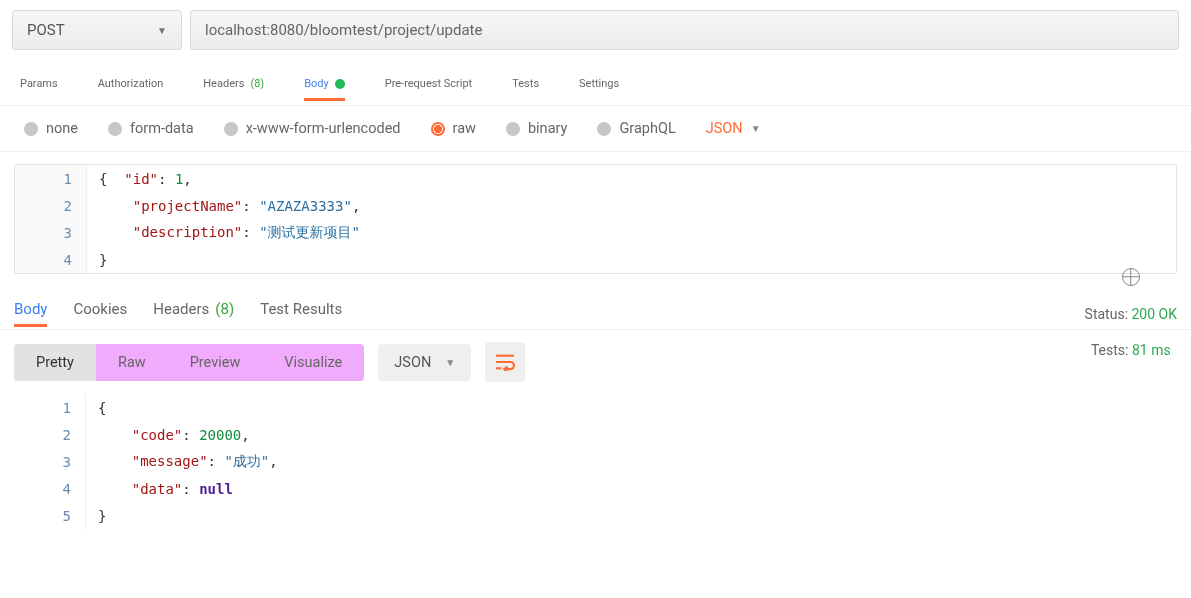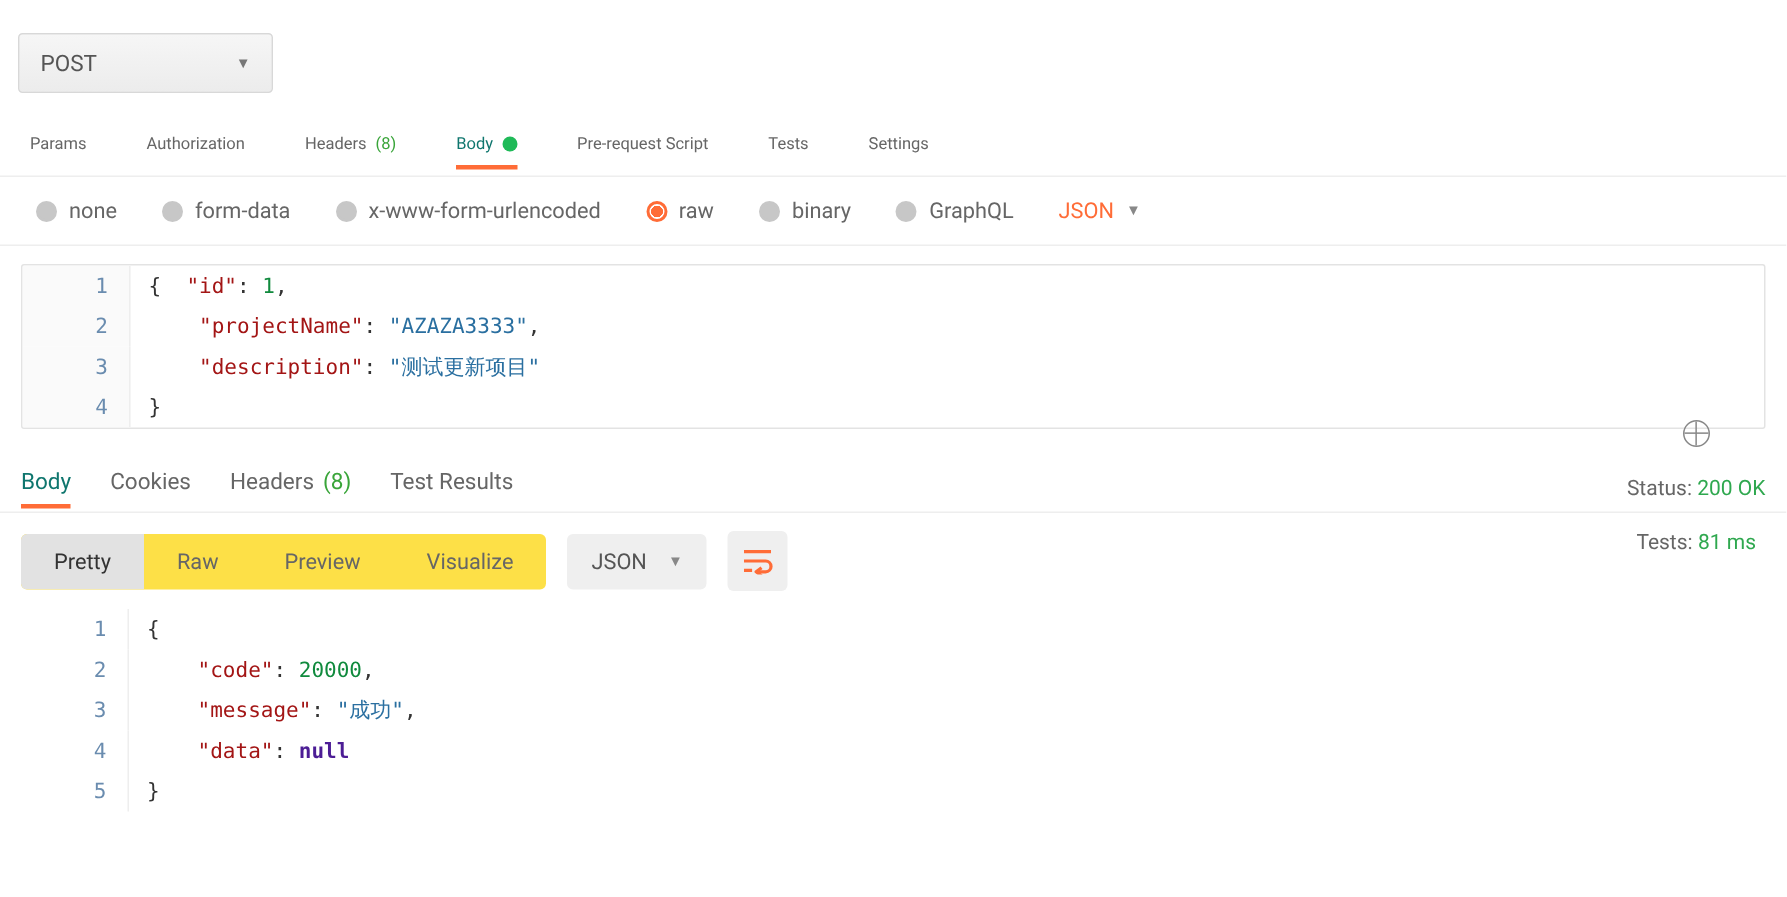--- a/index.html
+++ b/index.html
@@ -7,21 +7,21 @@
     font-family: -apple-system, BlinkMacSystemFont, "Segoe UI", Roboto, "Helvetica Neue", Arial, sans-serif;
     font-size: 14px;
     color: #505050;
     background: #fff;
     width: 1191px;
   }
   
   .request-row {
     display: flex;
     gap: 8px;
-    padding: 22px 12px 12px 12px;
+    padding: 10px 12px 12px 12px;
   }
   .method-select {
     width: 170px;
     height: 40px;
     border: 1px solid #d8d8d8;
     border-radius: 3px;
     background: linear-gradient(#f6f6f6,#ececec);
     display: flex;
     align-items: center;
     justify-content: space-between;
@@ -57,21 +57,21 @@
   .tab {
     color: #666;
     font-size: 11px;
     padding-bottom: 10px;
     position: relative;
     display: flex;
     align-items: center;
     gap: 6px;
     cursor: pointer;
   }
-  .tab.active { color: #0f766e; }
+  .tab.active { color: #3b82f6; }
   .tab.active::after {
     content: "";
     position: absolute;
     left: 0; right: 0; bottom: -1px;
     height: 3px;
     background: #ff6c37;
   }
   .count { color: #3aa53a; }
   .dot-green {
     width: 10px; height: 10px; border-radius: 50%; background: #1fba58;
@@ -153,21 +153,21 @@
   .globe::before, .globe::after { content:""; position:absolute; background:#888; }
   .globe::before { left:0; right:0; top:50%; height:1.5px; transform:translateY(-50%);}
   .globe::after  { top:0; bottom:0; left:50%; width:1.5px; transform:translateX(-50%);}
 
   
   .resp-toolbar {
     display: flex; align-items: center; gap: 14px;
     padding: 12px 14px;
   }
   .seg {
-    display: flex; background: #fde047; border-radius: 4px; overflow: hidden;
+    display: flex; background: #f0abfc; border-radius: 4px; overflow: hidden;
   }
   .seg button {
     border: none; background: transparent; padding: 10px 22px;
     font-size: 14.5px; color: #666; cursor: pointer;
     font-family: inherit;
   }
   .seg button.active { background: #e2e2e2; color: #333; }
   .dd-box {
     background: #efefef; border-radius: 4px; padding: 10px 16px;
     display: flex; align-items: center; gap: 14px; color: #555;
@@ -188,20 +188,23 @@
   }
   .resp-editor .gutter { width: 72px; background: transparent; border-right: 1px solid #eee; }
 </style>
 </head>
 <body>
 
 <div class="request-row">
   <div class="method-select">
     <span>POST</span>
     <span class="caret">▼</span>
+  </div>
+  <div class="url-input">
+    <span>localhost:8080/bloomtest/project/update</span>
   </div>
 </div>
 
 <div class="tabs">
   <div class="tab">
       <span>Params</span>
     </div>
   <div class="tab">
       <span>Authorization</span>
     </div>

